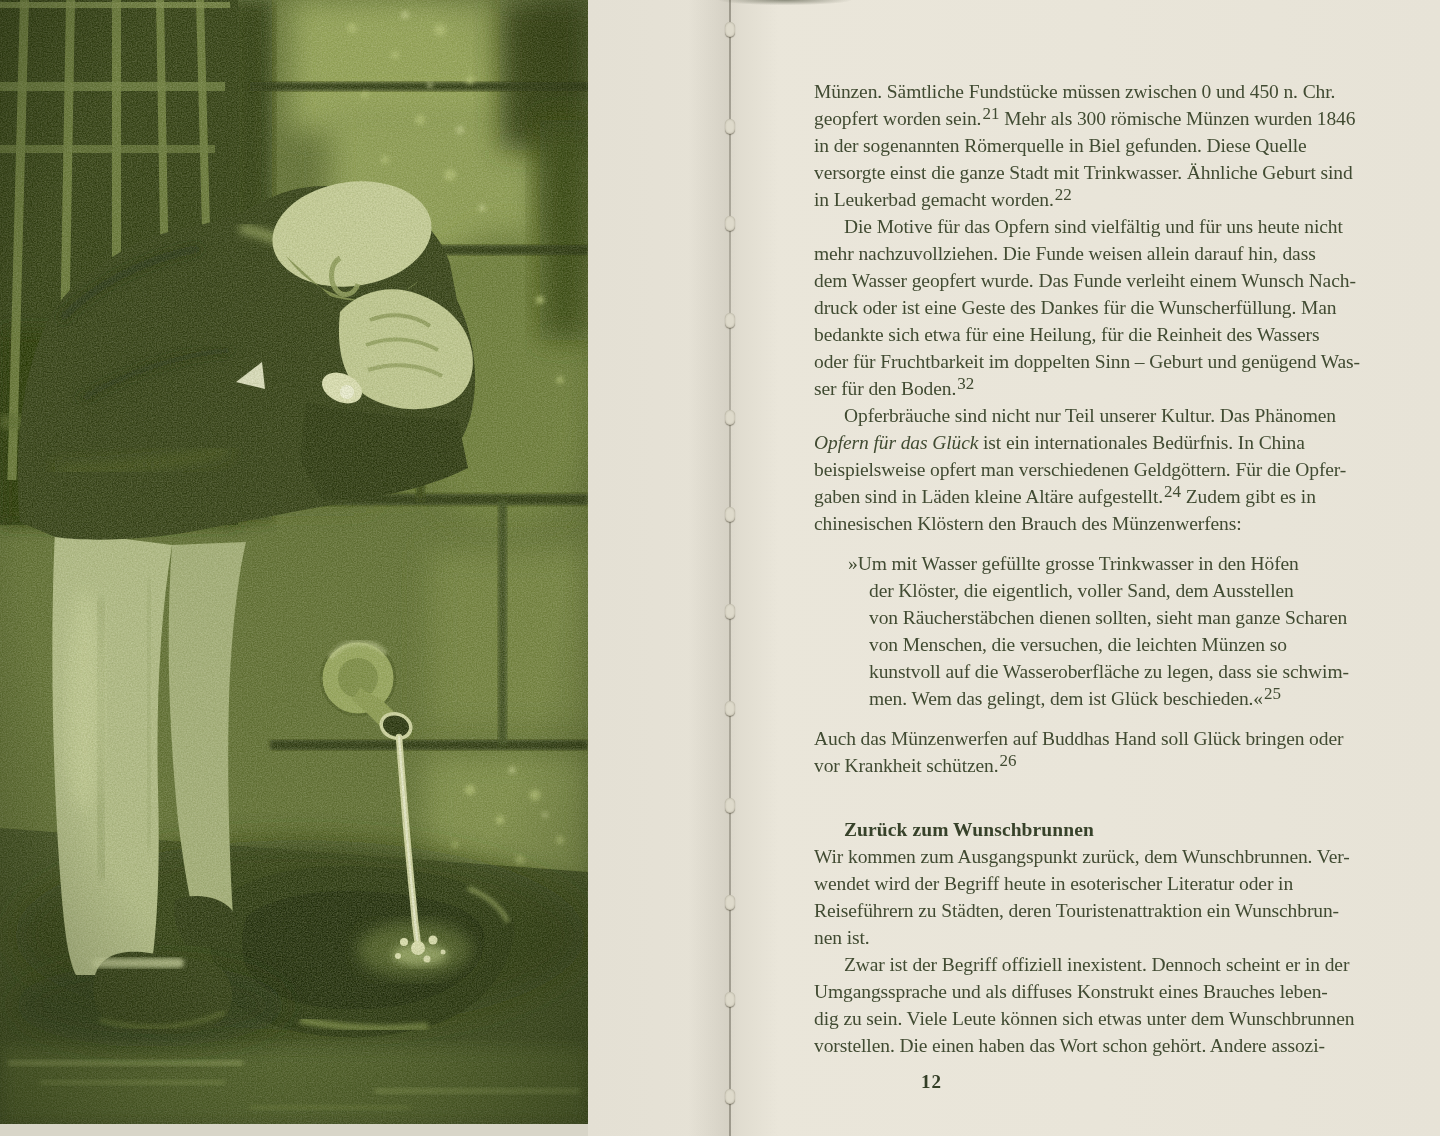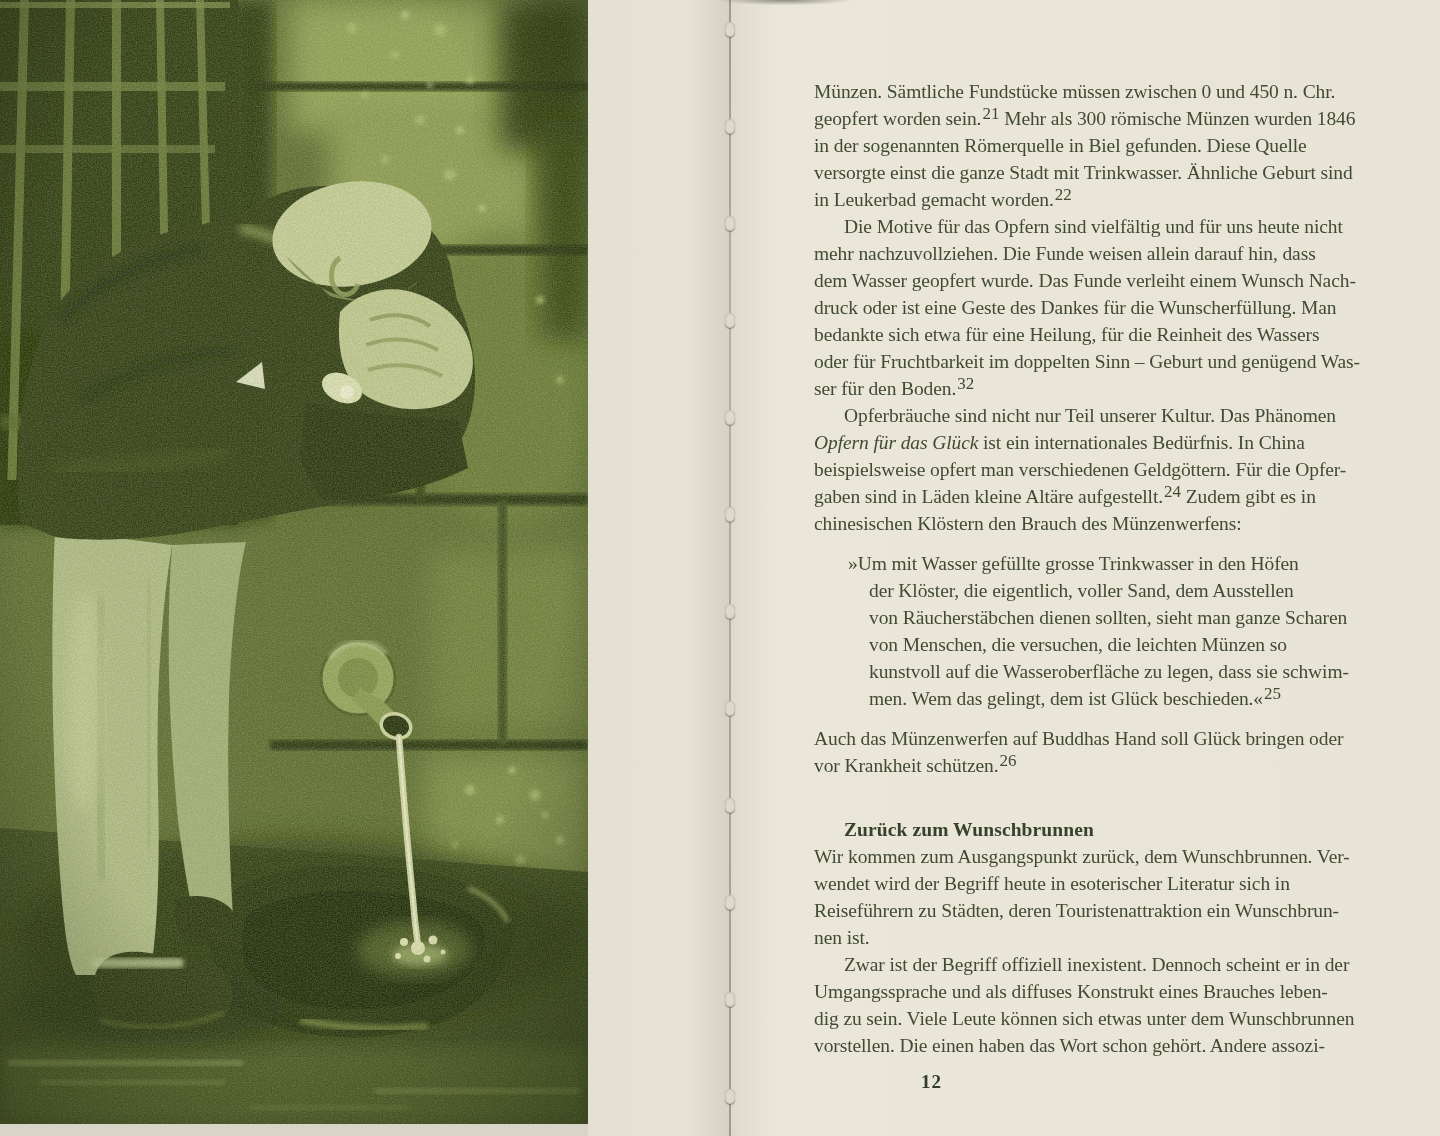--- a/index.html
+++ b/index.html
@@ -278,21 +278,21 @@
           <div class="line">kunstvoll auf die Wasseroberfläche zu legen, dass sie schwim-</div>
           <div class="line">men. Wem das gelingt, dem ist Glück beschieden.«<sup>25</sup></div>
         </div>
         <div class="blk paragraph">
           <div class="line first">Auch das Münzenwerfen auf Buddhas Hand soll Glück bringen oder</div>
           <div class="line">vor Krankheit schützen.<sup>26</sup></div>
         </div>
         <div class="blk heading">Zurück zum Wunschbrunnen</div>
         <div class="blk paragraph">
           <div class="line first">Wir kommen zum Ausgangspunkt zurück, dem Wunschbrunnen. Ver-</div>
-          <div class="line">wendet wird der Begriff heute in esoterischer Literatur sich in</div>
+          <div class="line">wendet wird der Begriff heute in esoterischer Literatur oder in</div>
           <div class="line">Reiseführern zu Städten, deren Touristenattraktion ein Wunschbrun-</div>
           <div class="line">nen ist.</div>
         </div>
         <div class="blk paragraph indent">
           <div class="line first">Zwar ist der Begriff offiziell inexistent. Dennoch scheint er in der</div>
           <div class="line">Umgangssprache und als diffuses Konstrukt eines Brauches leben-</div>
           <div class="line">dig zu sein. Viele Leute können sich etwas unter dem Wunschbrunnen</div>
           <div class="line">vorstellen. Die einen haben das Wort schon gehört. Andere assozi-</div>
         </div>
       </div>

